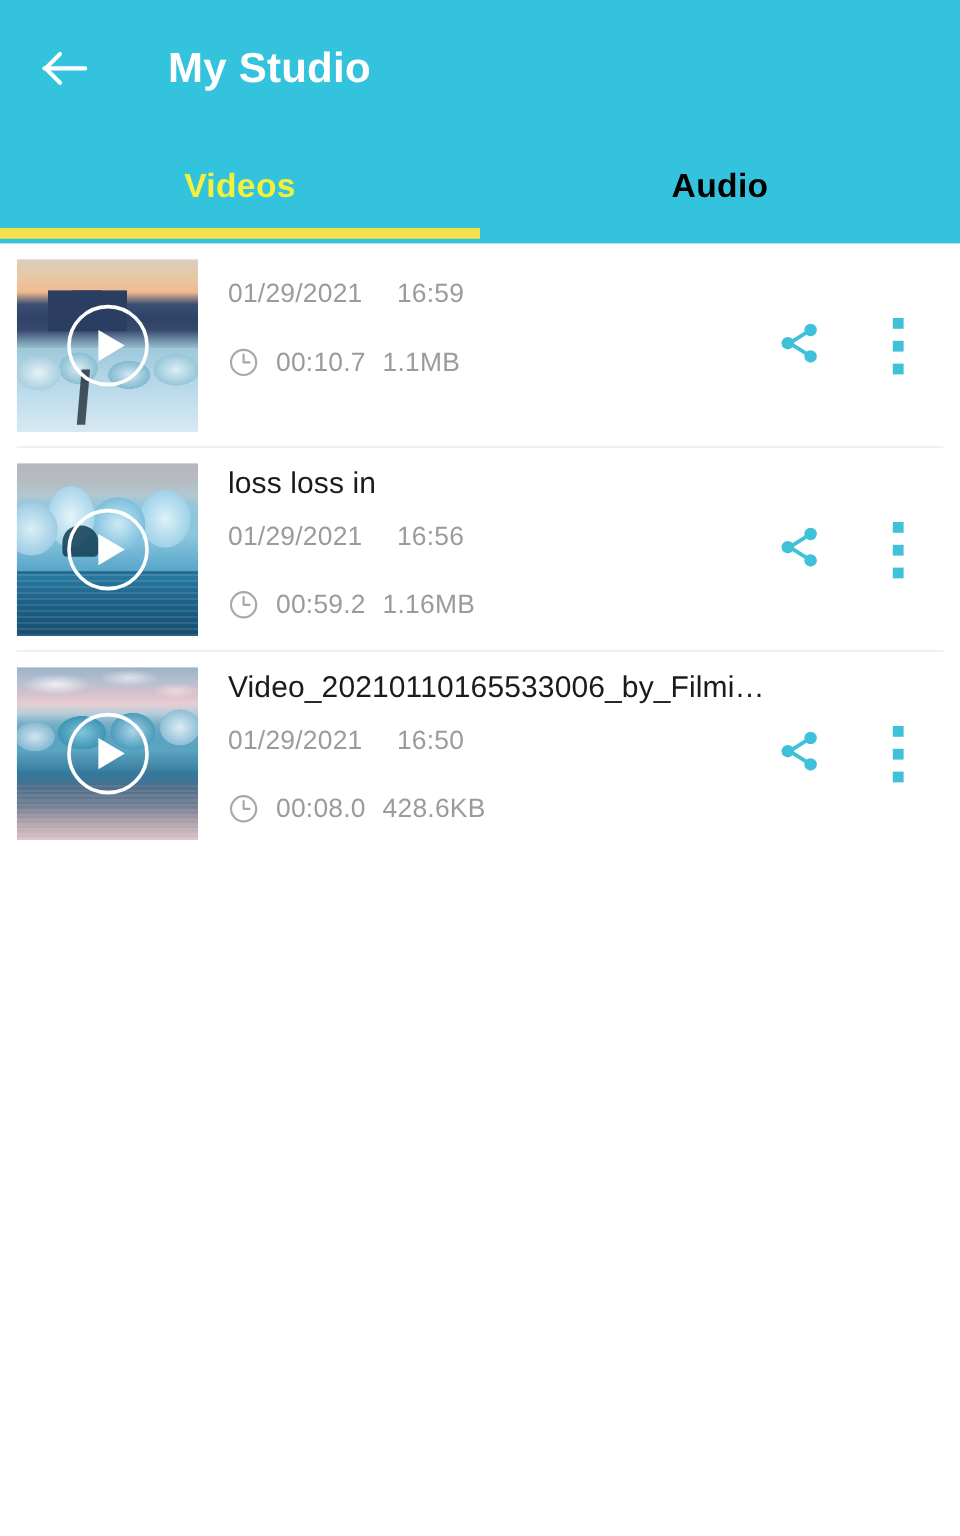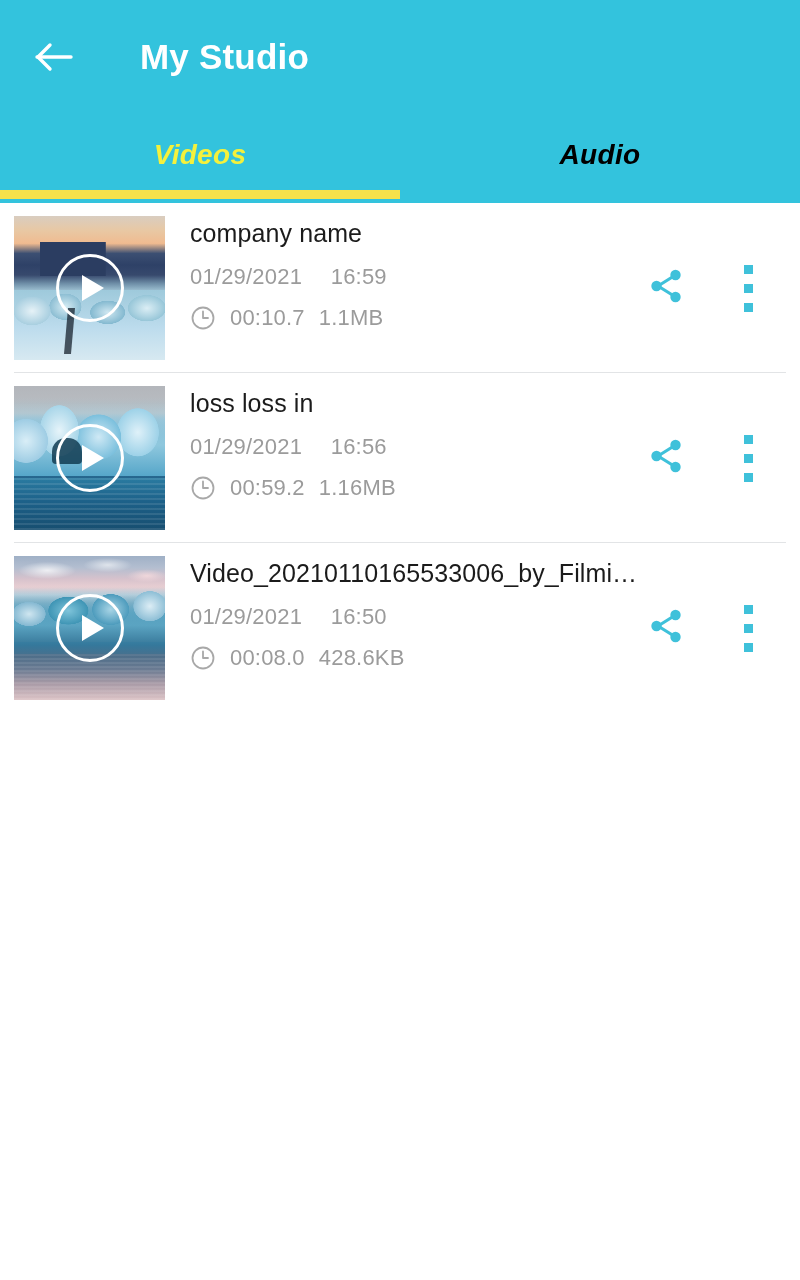--- a/index.html
+++ b/index.html
@@ -65,21 +65,20 @@
   .tab {
     position: absolute;
     top: 0;
     width: 400px;
     height: 80px;
     display: flex;
     align-items: center;
     justify-content: center;
     cursor: pointer;
     box-sizing: border-box;
-    font-style: italic;
   }
   .tab-videos { left: 0; }
   .tab-audio { left: 400px; }
   .tab-label {
     font-size: 28px;
     font-weight: bold;
     letter-spacing: 0.3px;
     line-height: 34px;
   }
   .tab-videos .tab-label { color: #f4f13c; }
@@ -286,21 +285,21 @@
   .row-date {
     margin-top: 14px;
     font-size: 22px;
     color: #9b9b9b;
     line-height: 28px;
     white-space: nowrap;
     letter-spacing: 0.2px;
   }
   .row-date .sep { display: inline-block; width: 16px; }
   .row-stats {
-    margin-top: 12px;
+    margin-top: 28px;
     display: flex;
     align-items: center;
     height: 30px;
   }
   .clock-icon {
     width: 26px;
     height: 26px;
     margin-right: 14px;
     flex: none;
   }
@@ -393,21 +392,20 @@
       <div class="scene scene1">
         <div class="ridge"></div>
         <div class="ice"></div>
         <div class="crack"></div>
       </div>
       <div class="play-badge">
           <span class="tri"></span>
         </div>
     </div>
     <div class="meta">
-      <div class="row-title">company name</div>
       <div class="row-date">
         <span>01/29/2021</span>
         <span class="sep"></span>
         <span>16:59</span>
       </div>
       <div class="row-stats">
         <span class="clock-icon">
           <svg width="26" height="26" viewBox="0 0 26 26" fill="none">
             <circle cx="13" cy="13" r="10.5" stroke="#a8a8a8" stroke-width="1.8"></circle>
             <path d="M13 6.5 V13 H18" stroke="#a8a8a8" stroke-width="1.8" stroke-linecap="round" stroke-linejoin="round"></path>

